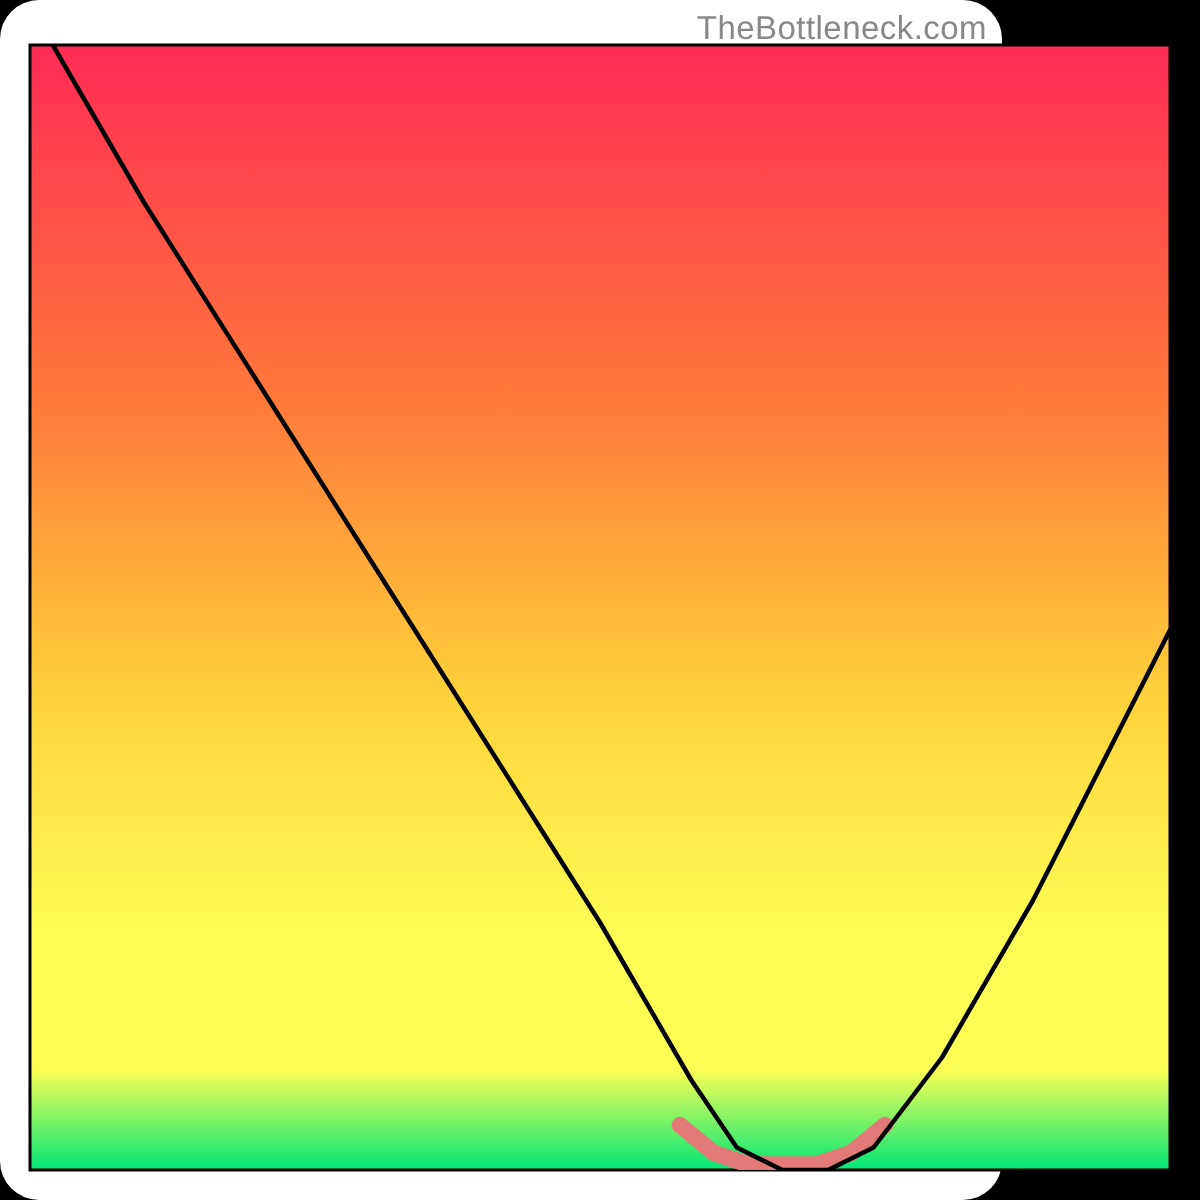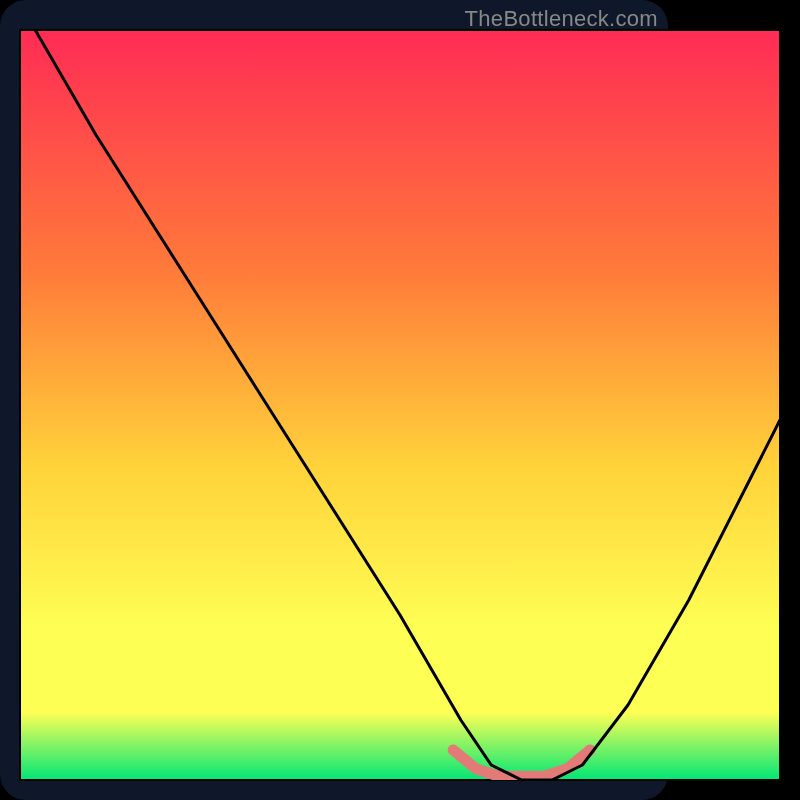--- a/index.html
+++ b/index.html
@@ -8,21 +8,21 @@
     width: 800px;
     height: 800px;
     background: #000;
     overflow: hidden;
     font-family: Arial, Helvetica, sans-serif;
   }
   .frame {
     position: relative;
     width: 668px;
     height: 800px;
-    background: #0f172a;
+    background: #ffffff;
     border-radius: 26px;
   }
   .watermark {
     position: absolute;
     top: 6px;
     right: 10px;
     color: #888;
     font-size: 22px;
     font-weight: 500;
     letter-spacing: 0.3px;

